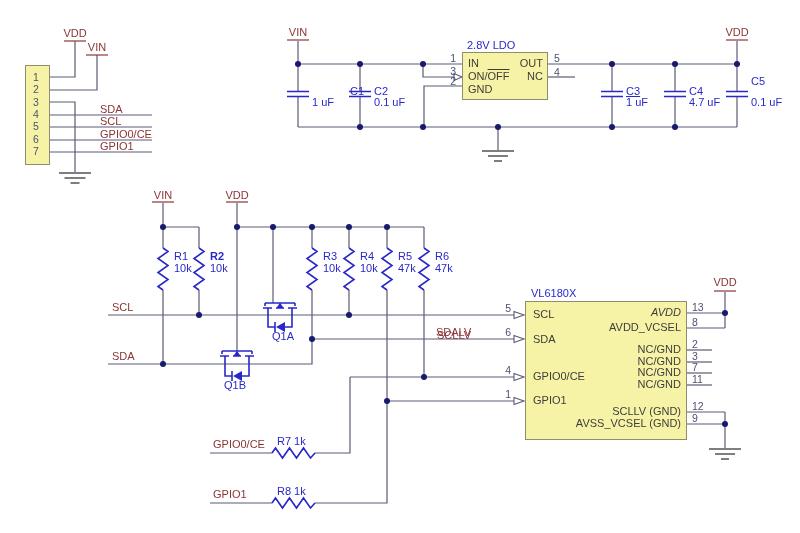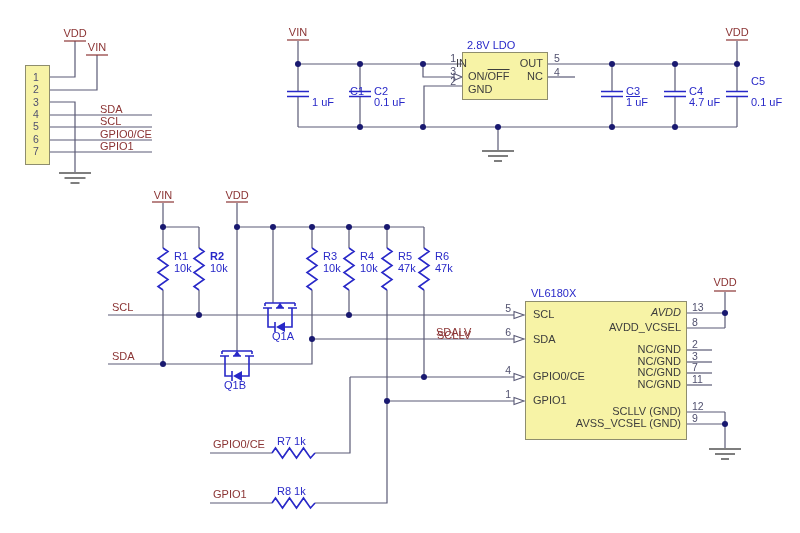--- a/index.html
+++ b/index.html
@@ -199,21 +199,21 @@
   <div class="lbl net ctr" style="left:283px;top:27px;width:30px;">VIN</div>
   <div class="lbl net ctr" style="left:722px;top:27px;width:30px;">VDD</div>
   <div class="lbl comp" style="left:467px;top:40px;">2.8V LDO</div>
 
   <div class="lbl num ra" style="left:436px;top:53px;width:20px;">1</div>
   <div class="lbl num ra" style="left:436px;top:66px;width:20px;">3</div>
   <div class="lbl num ra" style="left:436px;top:76px;width:20px;">2</div>
   <div class="lbl num" style="left:554px;top:53px;">5</div>
   <div class="lbl num" style="left:554px;top:67px;">4</div>
 
-  <div class="lbl pin" style="left:456px;top:58px;">IN</div>
+  <div class="lbl pin" style="left:468px;top:58px;">IN</div>
   <div class="lbl pin" style="left:468px;top:71px;"><span>ON/</span><span style="text-decoration:overline;">OFF</span></div>
   <div class="lbl pin" style="left:468px;top:84px;">GND</div>
   <div class="lbl pin ra" style="left:503px;top:58px;width:40px;">OUT</div>
   <div class="lbl pin ra" style="left:503px;top:71px;width:40px;">NC</div>
 
   <div class="lbl comp" style="left:312px;top:86px;margin-left:38px;">C1</div>
   <div class="lbl comp" style="left:312px;top:97px;">1 uF</div>
   <div class="lbl comp" style="left:374px;top:86px;">C2</div>
   <div class="lbl comp" style="left:374px;top:97px;">0.1 uF</div>
   <div class="lbl comp" style="left:626px;top:86px;text-decoration:underline;">C3</div>

